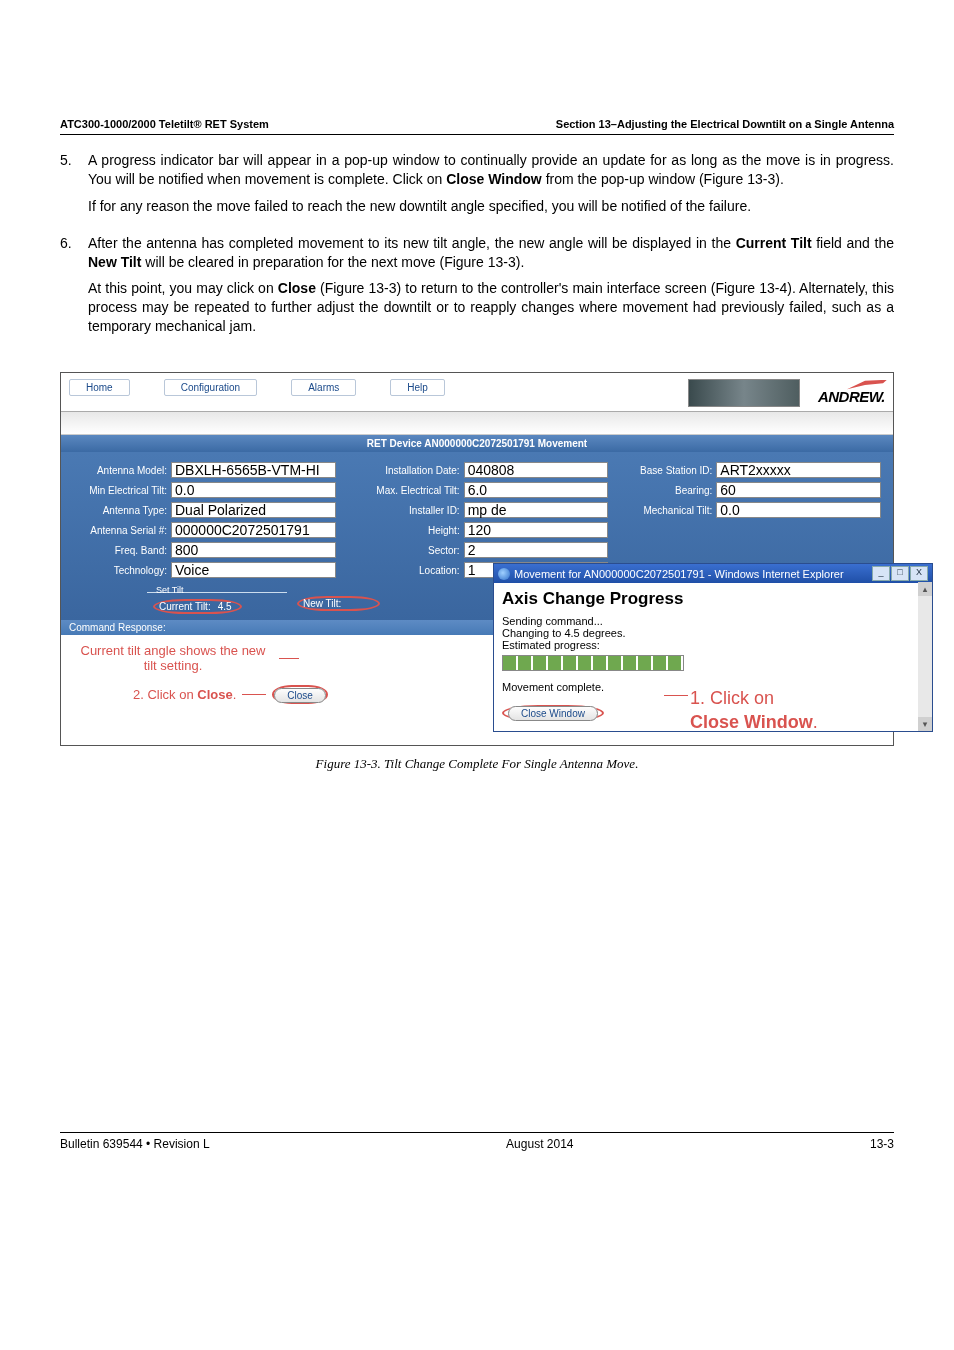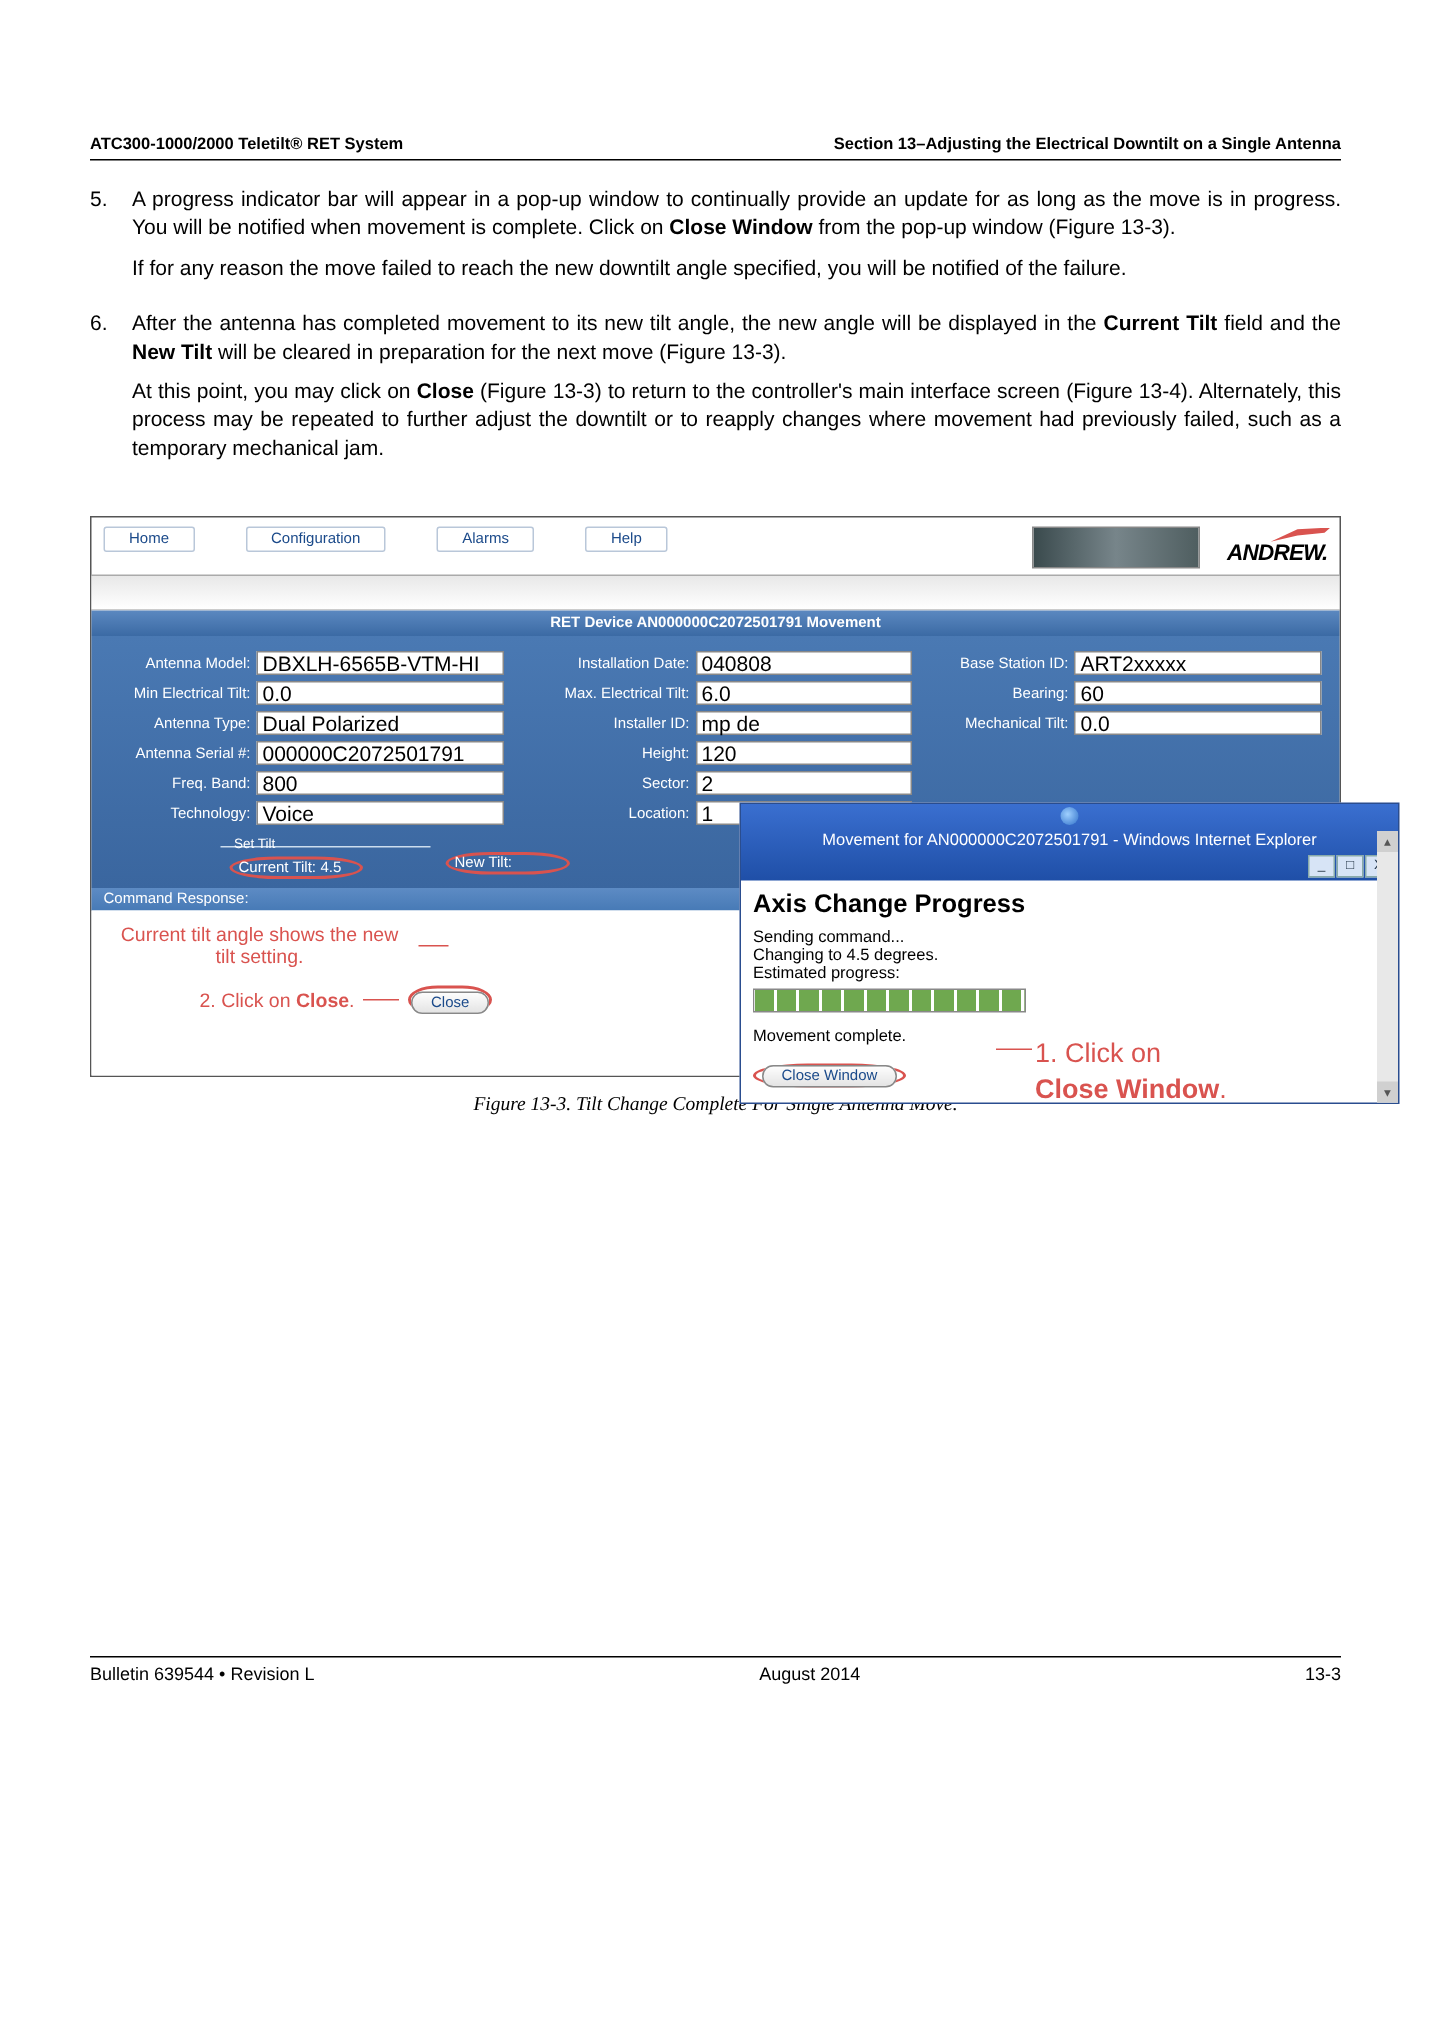--- a/index.html
+++ b/index.html
@@ -15,20 +15,21 @@
     box-sizing: border-box;
   }
   .header-row {
     display: flex;
     justify-content: space-between;
     font-size: 11px;
     font-weight: bold;
     border-bottom: 1px solid #000;
     padding-bottom: 4px;
     margin-bottom: 16px;
+    margin-top: 28px;
   }
   ol.steps {
     list-style: none;
     padding: 0;
     margin: 0 0 18px 0;
     font-size: 14px;
     line-height: 1.35;
   }
   ol.steps > li {
     display: flex;
@@ -219,21 +220,20 @@
     font-size: 11px;
     color: #000;
   }
   .popup-title {
     background: linear-gradient(#3a6fd0,#1f4fa7);
     color: #fff;
     padding: 2px 4px;
     display: flex;
     align-items: center;
     gap: 4px;
-    flex-direction: column;
   }
   .popup-title .ie-icon {
     width: 12px; height: 12px; border-radius: 50%;
     background: radial-gradient(circle at 40% 40%, #9fd0ff, #2e6fc9);
   }
   .popup-title .win-btns {
     margin-left: auto;
     display: flex;
     gap: 1px;
   }
@@ -430,21 +430,21 @@
               <label>Location:</label>
               <span class="inp">1</span>
             </div>
           <div class="field col3"></div>
         </div>
 
         <div class="tilt-row">
           <div class="fieldset-line">
             <span class="legend">Set Tilt</span>
             <div style="display:flex;align-items:center;gap:4px;padding:6px 0 0 6px;">
-              <span class="oval" style="display:flex;align-items:center;gap:3px;">
+              <span class="oval" style="display:flex;align-items:center;gap:3px;text-align:center;">
                 <label>Current Tilt:</label>
                 <span class="inp" style="width:22px">4.5</span>
               </span>
             </div>
           </div>
           <span class="oval" style="display:flex;gap:3px;">
             <label>New Tilt:</label>
             <span class="inp" style="width:30px"></span>
           </span>
         </div>

